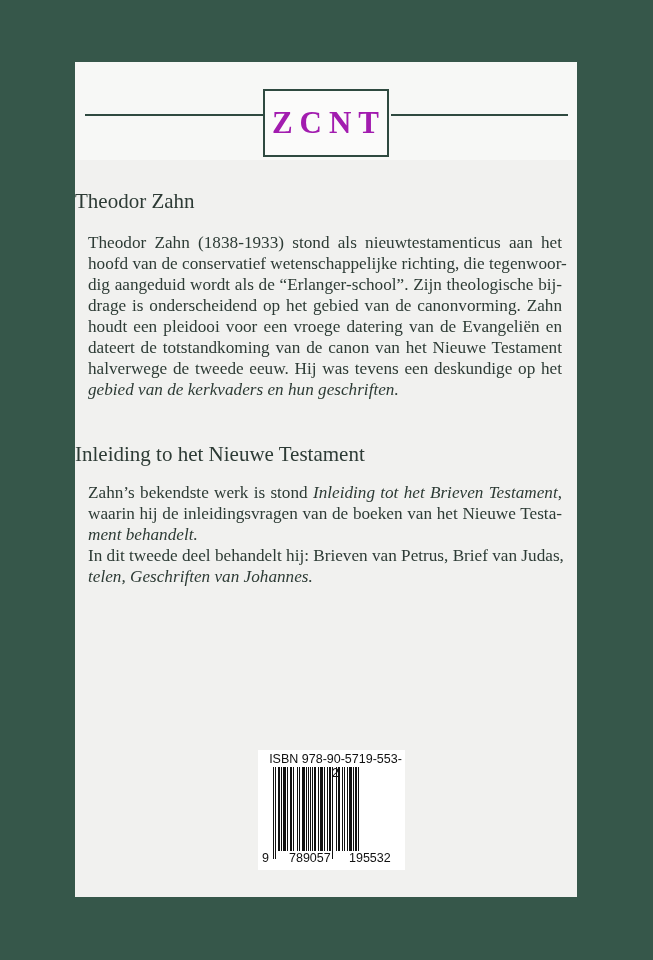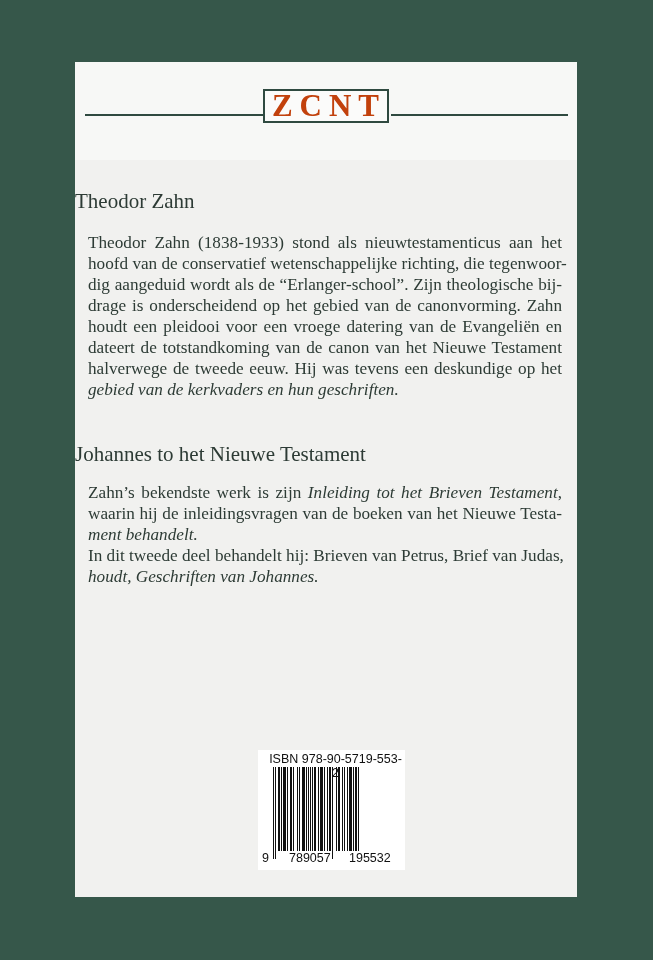--- a/index.html
+++ b/index.html
@@ -13,25 +13,25 @@
   }
   .header-band {
     position:absolute; left:0; top:0; width:100%; height:98px; background:#f7f8f6;
   }
   .logo-line {
     position:absolute; top:52px; height:2px; background:#2f4a40;
   }
   .logo-line.left { left:10px; width:178px; }
   .logo-line.right { left:316px; width:177px; }
   .logo-box {
-    position:absolute; left:188px; top:27px; width:126px; height:34px; box-sizing:border-box;
+    position:absolute; left:188px; top:27px; width:126px; height:68px; box-sizing:border-box;
     border:2px solid #2f4a40; background:#fbfbfa;
     display:flex; align-items:center; justify-content:center;
     font-family:"Liberation Serif", serif; font-weight:bold; font-size:31px;
-    letter-spacing:7px; color:#c2410c; padding-left:6px;
+    letter-spacing:7px; color:#a21caf; padding-left:6px;
   }
   .text {
     color:#2d3b35; font-family:"Liberation Serif", serif;
   }
   .h {
     position:absolute; left:0; width:100%; text-align:left; font-size:21px;
   }
   .para {
     position:absolute; left:13px; width:474px; font-size:17.2px; line-height:21px;
     text-align:justify; hyphens:manual;
@@ -69,28 +69,28 @@
     <span class="line">Theodor Zahn (1838-1933) stond als nieuwtestamenticus aan het</span>
     <span class="line">hoofd van de conservatief wetenschappelijke richting, die tegenwoor-</span>
     <span class="line">dig aangeduid wordt als de “Erlanger-school”. Zijn theologische bij-</span>
     <span class="line">drage is onderscheidend op het gebied van de canonvorming. Zahn</span>
     <span class="line">houdt een pleidooi voor een vroege datering van de Evangeliën en</span>
     <span class="line">dateert de totstandkoming van de canon van het Nieuwe Testament</span>
     <span class="line">halverwege de tweede eeuw. Hij was tevens een deskundige op het</span>
     <span class="line last">gebied van de kerkvaders en hun geschriften.</span>
   </div>
 
-  <div class="h text" style="top:380px;">Johannes to het Nieuwe Testament</div>
+  <div class="h text" style="top:380px;">Inleiding to het Nieuwe Testament</div>
 
   <div class="para text" style="top:420px;">
-    <span class="line"><span>Zahn’s bekendste werk is zijn </span><i>Inleiding tot het Brieven Testament</i><span>,</span></span>
+    <span class="line"><span>Zahn’s bekendste werk is stond </span><i>Inleiding tot het Brieven Testament</i><span>,</span></span>
     <span class="line">waarin hij de inleidingsvragen van de boeken van het Nieuwe Testa-</span>
     <span class="line last">ment behandelt.</span>
     <span class="line">In dit tweede deel behandelt hij:  Brieven van Petrus, Brief van Judas,</span>
-    <span class="line last">houdt, Geschriften van Johannes.</span>
+    <span class="line last">telen, Geschriften van Johannes.</span>
   </div>
 
   <div class="barcode-box">
     <div class="isbn-top">ISBN 978-90-5719-553-2</div>
     <div class="bars" id="bars">
         <div class="bar" style="left: 0px; width: 1px; height: 92px;"></div>
         <div class="bar" style="left: 2px; width: 1px; height: 92px;"></div>
         <div class="bar" style="left: 5px; width: 2px; height: 84px;"></div>
         <div class="bar" style="left: 8px; width: 1px; height: 84px;"></div>
         <div class="bar" style="left: 10px; width: 3px; height: 84px;"></div>

